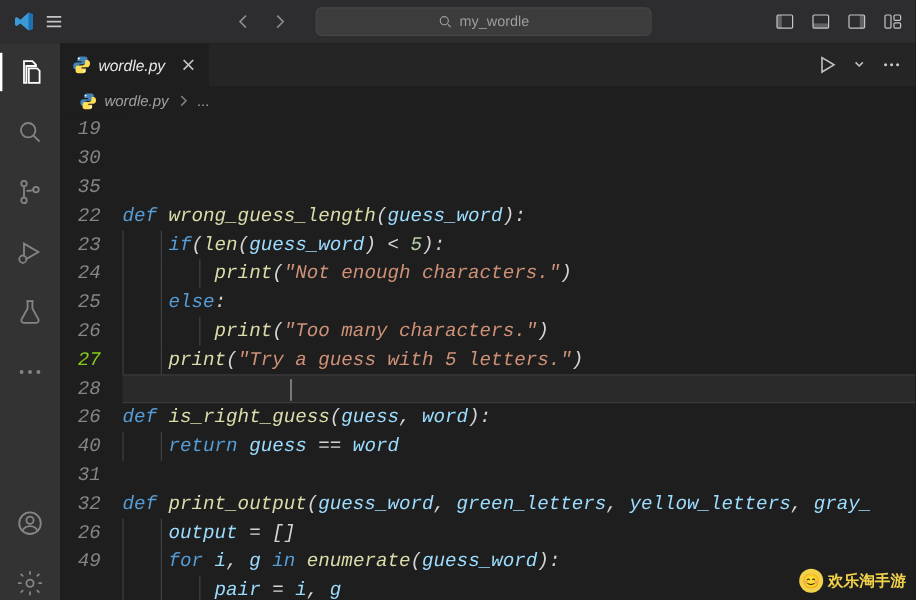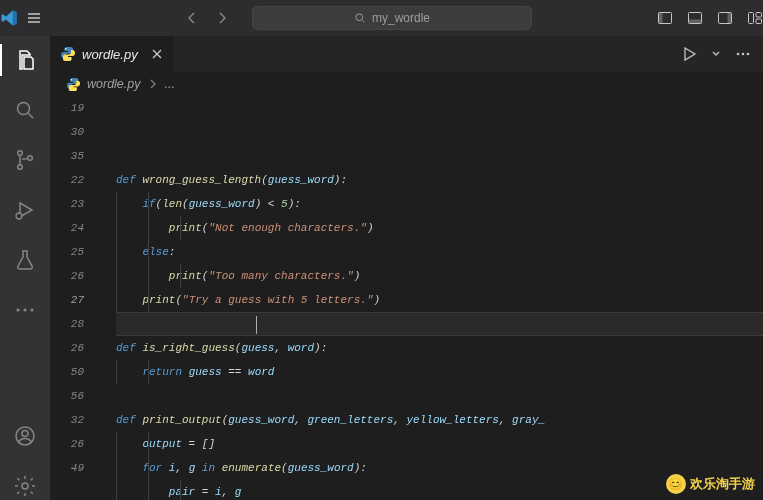--- a/index.html
+++ b/index.html
@@ -10,21 +10,21 @@
     color: #cccccc;
     overflow: hidden;
     position: relative;
   }
   
   .titlebar {
     height: 36px;
     background: #2d2d30;
     display: flex;
     align-items: center;
-    padding: 0 0;
+    padding: 0 11px;
     gap: 8px;
   }
   .titlebar .vscode-icon { width: 18px; height: 18px; color: #519aba; }
   .titlebar .menu-ico { color: #c5c5c5; width: 20px; text-align: center; cursor: pointer; }
   .nav-arrows { display: flex; gap: 14px; margin-left: 130px; color: #8a8a8a; }
   .nav-arrows span { cursor: pointer; }
   .searchbox {
     flex: 0 0 280px;
     height: 24px;
     margin-left: 14px;
@@ -104,40 +104,39 @@
     color: #a0a0a0;
     background: #1e1e1e;
   }
   .breadcrumb .file-ico { width: 15px; height: 15px; }
   .breadcrumb .chev { color: #808080; }
 
   .code-area {
     flex: 1;
     display: flex;
     font-family: "Consolas","Menlo","Courier New",monospace;
-    font-size: 11px;
+    font-size: 16px;
     line-height: 24px;
     overflow: hidden;
     position: relative;
   }
   .gutter {
     width: 52px;
     text-align: right;
     color: #858585;
     padding-right: 18px;
     user-select: none;
     background: #1e1e1e;
   }
-  .gutter .ln.cur { color: #a3a3a3; }
+  .gutter .ln.cur { color: #84cc16; }
   .code {
     flex: 1;
     color: #d4d4d4;
     white-space: pre;
     position: relative;
-    margin-left: 14px;
   }
   .code .line { height: 24px; position: relative; }
   .code .line.cur { background: #2a2a2b; border-top:1px solid #3a3a3a; border-bottom:1px solid #3a3a3a; box-sizing:border-box;}
   .indent-guide {
     position: absolute; top: 0; bottom: 0; width: 1px;
     background: #404040;
   }
   
   .kw { color: #569cd6; }        
   .fn { color: #dcdcaa; }        
@@ -360,22 +359,22 @@
           <div class="ln">30</div>
           <div class="ln">35</div>
           <div class="ln">22</div>
           <div class="ln">23</div>
           <div class="ln">24</div>
           <div class="ln">25</div>
           <div class="ln">26</div>
           <div class="ln cur">27</div>
           <div class="ln">28</div>
           <div class="ln">26</div>
-          <div class="ln">50</div>
-          <div class="ln">56</div>
+          <div class="ln">40</div>
+          <div class="ln">31</div>
           <div class="ln">32</div>
           <div class="ln">26</div>
           <div class="ln">49</div>
         </div>
       <div class="code" id="code"><div class="line"></div><div class="line"></div><div class="line"></div><div class="line"><span class="kw">def </span><span class="fn">wrong_guess_length</span><span class="d">(</span><span class="var">guess_word</span><span class="d">):</span></div><div class="line"><span class="indent-guide" style="left: 0px;"></span><span class="indent-guide" style="left: 32px;"></span><span class="d">    </span><span class="kw">if</span><span class="d">(</span><span class="fn">len</span><span class="d">(</span><span class="var">guess_word</span><span class="d">) &lt; </span><span class="num">5</span><span class="d">):</span></div><div class="line"><span class="indent-guide" style="left: 0px;"></span><span class="indent-guide" style="left: 32px;"></span><span class="indent-guide" style="left: 64px;"></span><span class="d">        </span><span class="fn">print</span><span class="d">(</span><span class="str">"Not enough characters."</span><span class="d">)</span></div><div class="line"><span class="indent-guide" style="left: 0px;"></span><span class="indent-guide" style="left: 32px;"></span><span class="d">    </span><span class="kw">else</span><span class="d">:</span></div><div class="line"><span class="indent-guide" style="left: 0px;"></span><span class="indent-guide" style="left: 32px;"></span><span class="indent-guide" style="left: 64px;"></span><span class="d">        </span><span class="fn">print</span><span class="d">(</span><span class="str">"Too many characters."</span><span class="d">)</span></div><div class="line"><span class="indent-guide" style="left: 0px;"></span><span class="indent-guide" style="left: 32px;"></span><span class="d">    </span><span class="fn">print</span><span class="d">(</span><span class="str">"Try a guess with 5 letters."</span><span class="d">)</span></div><div class="line cur"><span class="text-cursor" style="left: 140px; top: 3px;"></span></div><div class="line"><span class="kw">def </span><span class="fn">is_right_guess</span><span class="d">(</span><span class="var">guess</span><span class="d">, </span><span class="var">word</span><span class="d">):</span></div><div class="line"><span class="indent-guide" style="left: 0px;"></span><span class="indent-guide" style="left: 32px;"></span><span class="d">    </span><span class="kw">return</span><span class="d"> </span><span class="var">guess</span><span class="d"> == </span><span class="var">word</span></div><div class="line"></div><div class="line"><span class="kw">def </span><span class="fn">print_output</span><span class="d">(</span><span class="var">guess_word</span><span class="d">, </span><span class="var">green_letters</span><span class="d">, </span><span class="var">yellow_letters</span><span class="d">, </span><span class="var">gray_</span></div><div class="line"><span class="indent-guide" style="left: 0px;"></span><span class="indent-guide" style="left: 32px;"></span><span class="d">    </span><span class="var">output</span><span class="d"> = []</span></div><div class="line"><span class="indent-guide" style="left: 0px;"></span><span class="indent-guide" style="left: 32px;"></span><span class="d">    </span><span class="kw">for</span><span class="d"> </span><span class="var">i</span><span class="d">, </span><span class="var">g</span><span class="d"> </span><span class="kw">in</span><span class="d"> </span><span class="fn">enumerate</span><span class="d">(</span><span class="var">guess_word</span><span class="d">):</span></div><div class="line"><span class="indent-guide" style="left: 0px;"></span><span class="indent-guide" style="left: 32px;"></span><span class="indent-guide" style="left: 64px;"></span><span class="d">        </span><span class="var">pair</span><span class="d"> = </span><span class="var">i</span><span class="d">, </span><span class="var">g</span></div></div>
     </div>
 
   </div>
 </div>
 

